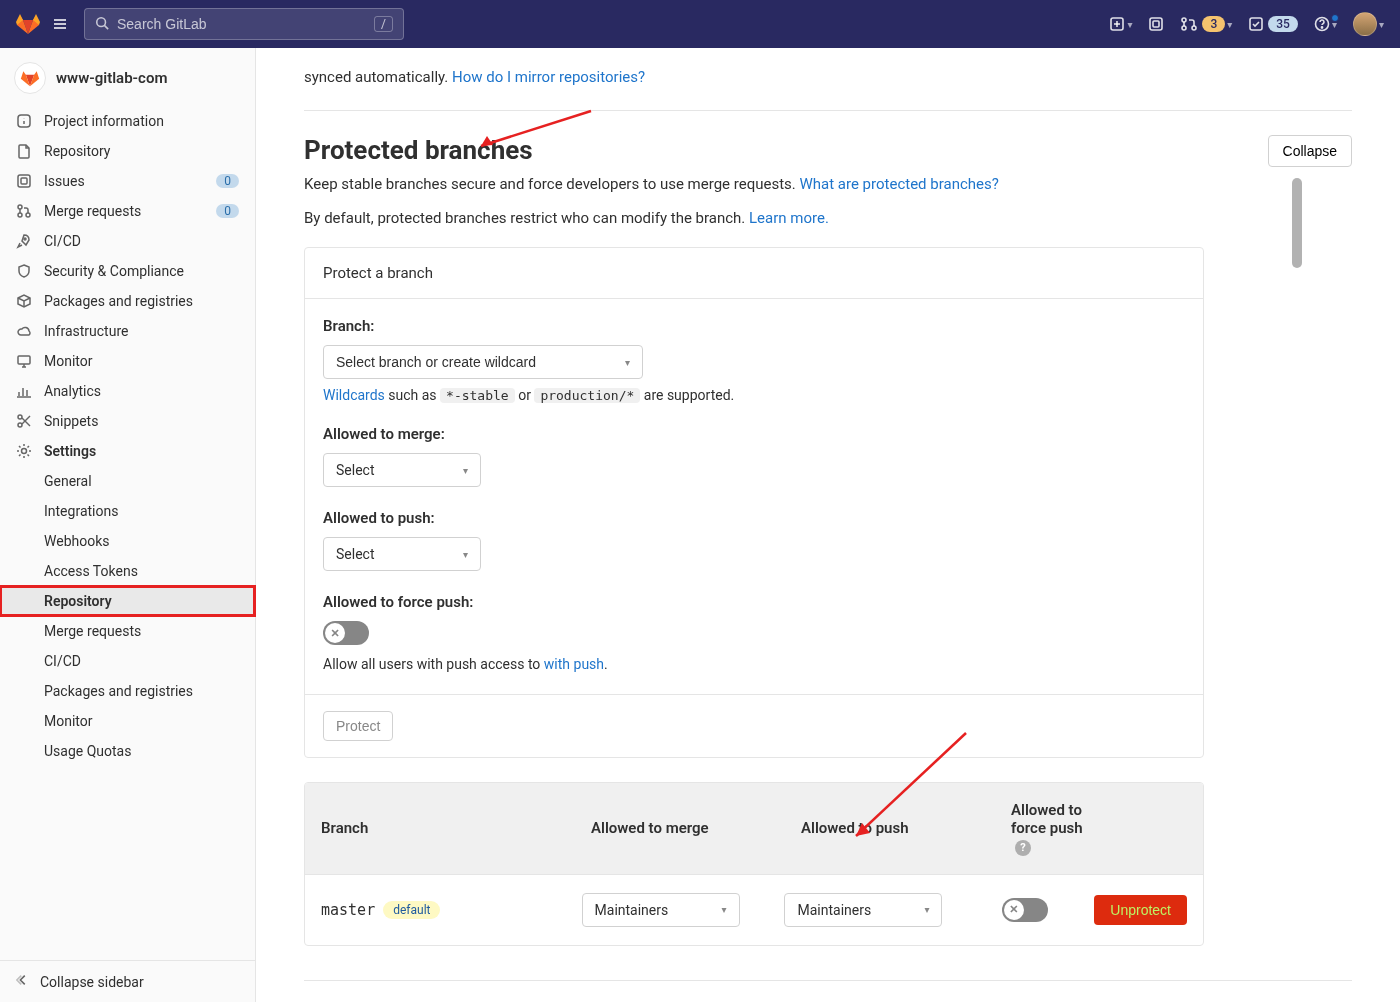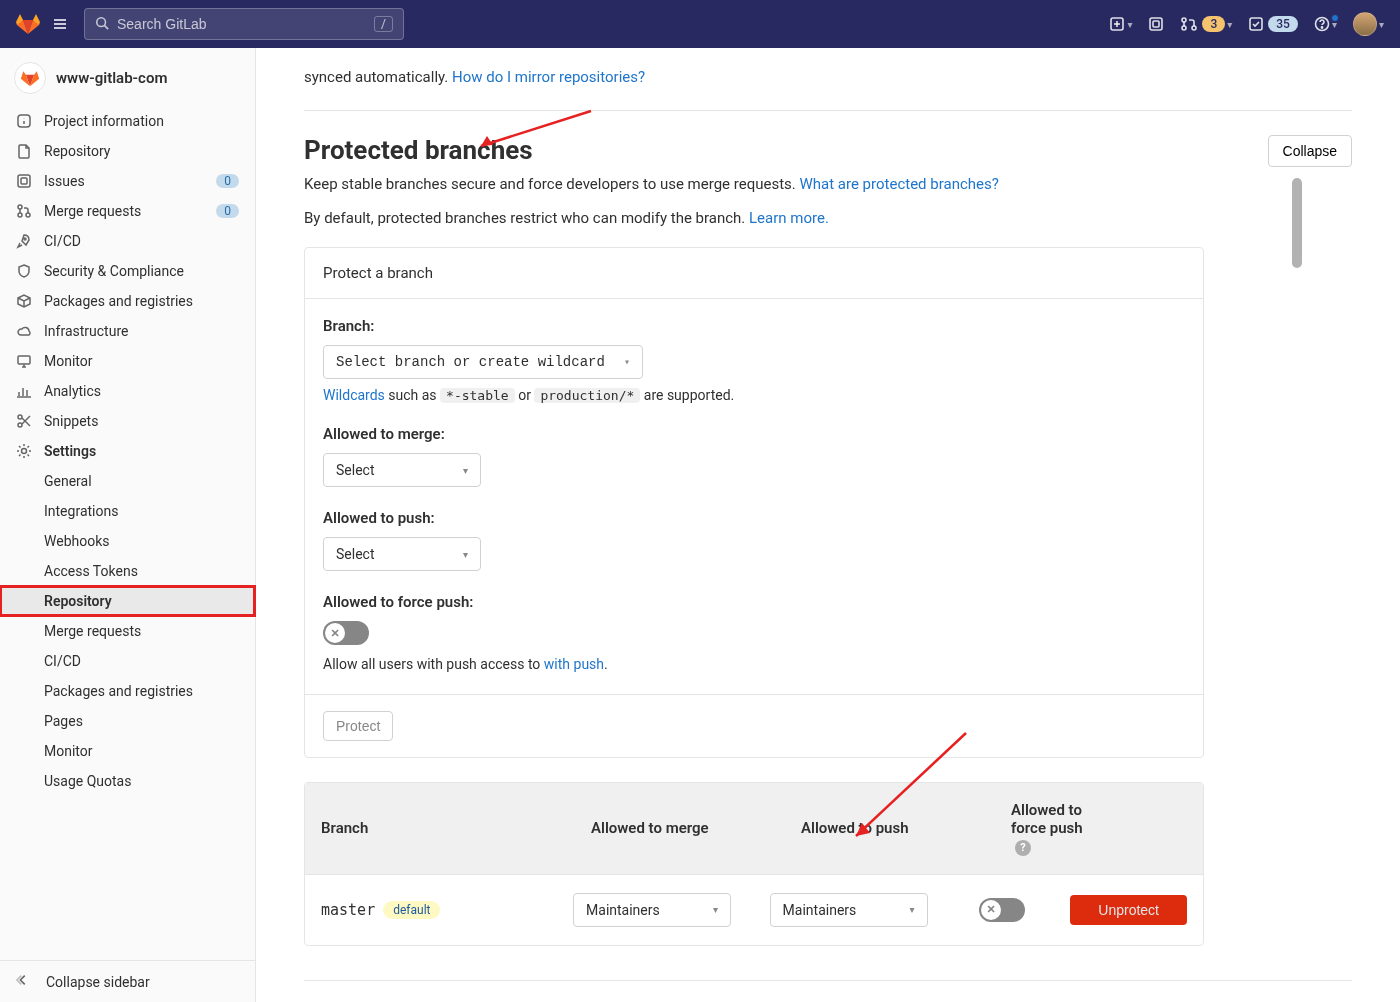--- a/index.html
+++ b/index.html
@@ -151,21 +151,21 @@
     padding: 0 8px;
     min-width: 22px;
     text-align: center;
   }
   .sidebar-footer {
     margin-top: auto;
     border-top: 1px solid #e5e5e5;
     padding: 12px 16px;
     display: flex;
     align-items: center;
-    gap: 16px;
+    gap: 10px;
     font-size: 14px;
     cursor: pointer;
   }
 
   
   .main {
     flex: 1;
     padding: 0 48px 40px 48px;
     overflow-y: auto;
     position: relative;
@@ -231,21 +231,21 @@
     padding: 8px 12px;
     font-size: 14px;
     display: inline-flex;
     align-items: center;
     gap: 12px;
     cursor: pointer;
     background: #fff;
     min-width: 158px;
     justify-content: space-between;
   }
-  .select-btn.mono { font-family: Liberation Mono, monospace; min-width: 320px; }
+  .select-btn.mono { font-family: Liberation Sans, sans-serif; min-width: 320px; }
   .select-caret { font-size: 10px; color: #888; }
   .hint-text { font-size: 14px; margin-top: 8px; }
   .hint-text a { color: #1f75cb; text-decoration: none; }
   .code-chip {
     font-family: ui-monospace, Menlo, Consolas, monospace;
     background: #f0f0f0;
     padding: 0 6px;
     border-radius: 4px;
     font-size: 13px;
   }
@@ -312,24 +312,24 @@
   .branch-name { font-family: ui-monospace, Menlo, Consolas, monospace; font-size: 15px; margin-right: 8px; }
   .default-badge {
     background: #fef9c3;
     color: #1f5a9e;
     border-radius: 12px;
     font-size: 12px;
     padding: 2px 10px;
   }
   .unprotect-btn {
     background: #dd2b0e;
-    color: #e5e5e5;
+    color: #bef264;
     border: none;
     border-radius: 4px;
-    padding: 7px 28px;
+    padding: 7px 16px;
     font-size: 14px;
     font-weight: 500;
     cursor: pointer;
   }
   .help-circle {
     display:inline-flex; align-items:center; justify-content:center;
     width:16px; height:16px; border-radius:50%;
     background:#aeaeae; color:#fff; font-size:11px; font-weight:700;
     margin-left:4px;
   }
@@ -581,23 +581,20 @@
       <li class="nav-item sub">
           <span>Merge requests</span>
         </li>
       <li class="nav-item sub">
           <span>CI/CD</span>
         </li>
       <li class="nav-item sub">
           <span>Packages and registries</span>
         </li>
       <li class="nav-item sub">
-          <span>Pages</span>
-        </li>
-      <li class="nav-item sub">
           <span>Monitor</span>
         </li>
       <li class="nav-item sub">
           <span>Usage Quotas</span>
         </li>
     </ul>
     <div class="sidebar-footer">
       <span><svg width="14" height="14" viewBox="0 0 16 16" fill="none" stroke="#666" stroke-width="1.8">
             <path d="M10 3 5 8l5 5"></path>
             <path d="M6 3 1 8l5 5" opacity="0.4"></path>

